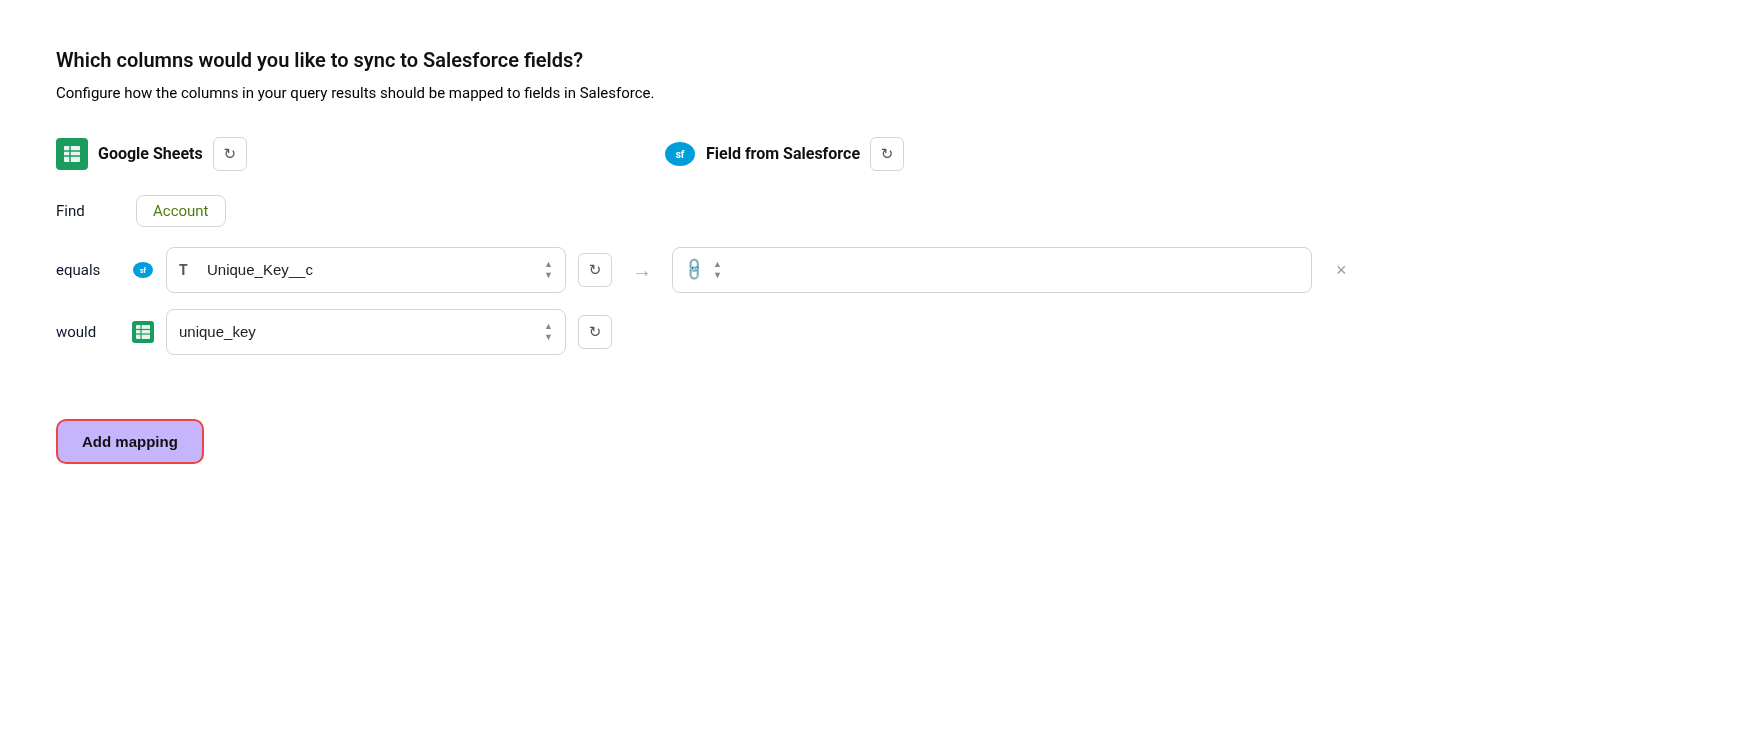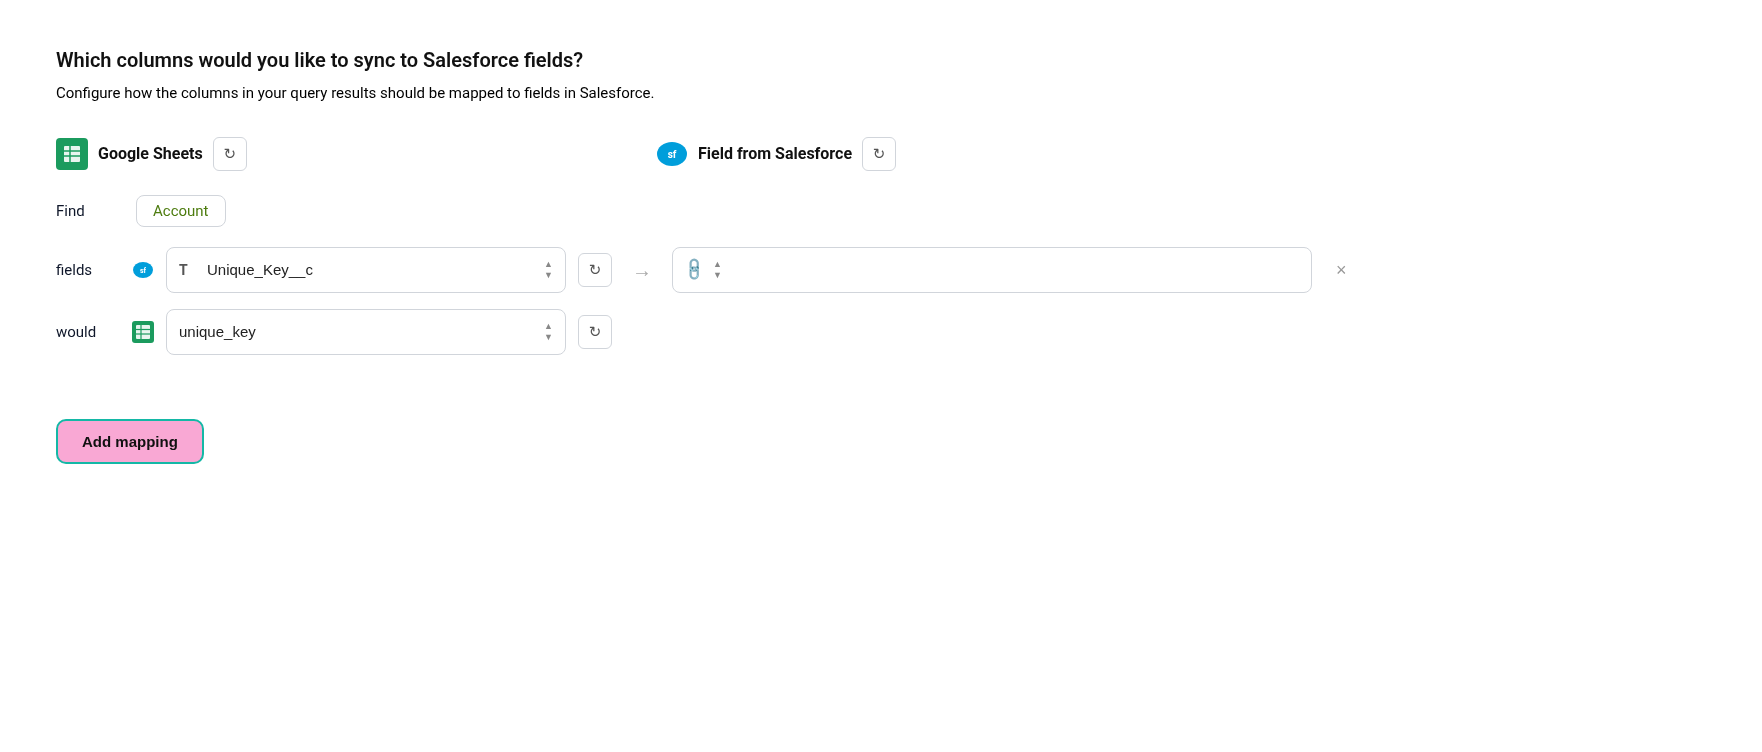--- a/index.html
+++ b/index.html
@@ -20,20 +20,21 @@
       font-size: 15px;
       color: #000000;
       margin-bottom: 32px;
       line-height: 1.5;
       max-width: 600px;
     }
     .headers-row {
       display: flex;
       align-items: center;
       margin-bottom: 24px;
+      gap: 8px;
     }
     .header-left {
       display: flex;
       align-items: center;
       gap: 10px;
       min-width: 480px;
     }
     .header-right {
       display: flex;
       align-items: center;
@@ -181,23 +182,23 @@
       width: 22px;
       height: 22px;
     }
     .gs-mini-icon {
       width: 22px;
       height: 22px;
     }
 
     .add-mapping-btn {
       margin-top: 48px;
-      border: 2px solid #14b8a6;
+      border: 2px solid #ef4444;
       border-radius: 10px;
-      background: #f9a8d4;
+      background: #c4b5fd;
       padding: 12px 24px;
       font-size: 15px;
       font-weight: 700;
       color: #111;
       cursor: pointer;
     }
   </style>
 </head>
 <body>
 
@@ -233,21 +234,21 @@
 </div>
 
 
 <div class="find-row">
   <span class="row-label">Find</span>
   <div class="account-badge">Account</div>
 </div>
 
 
 <div class="mapping-row">
-  <span class="row-label">fields</span>
+  <span class="row-label">equals</span>
 
   <svg class="sf-mini-icon" viewBox="0 0 22 22" xmlns="http://www.w3.org/2000/svg">
     <ellipse cx="11" cy="11" rx="10" ry="8" fill="#009EDB"></ellipse>
     <text x="50%" y="55%" dominant-baseline="middle" text-anchor="middle" fill="white" font-size="7" font-weight="bold">sf</text>
   </svg>
 
   <div class="source-select-wrap">
     <span class="type-icon">T</span>
     <select class="source-select">
       <option>Unique_Key__c</option>

